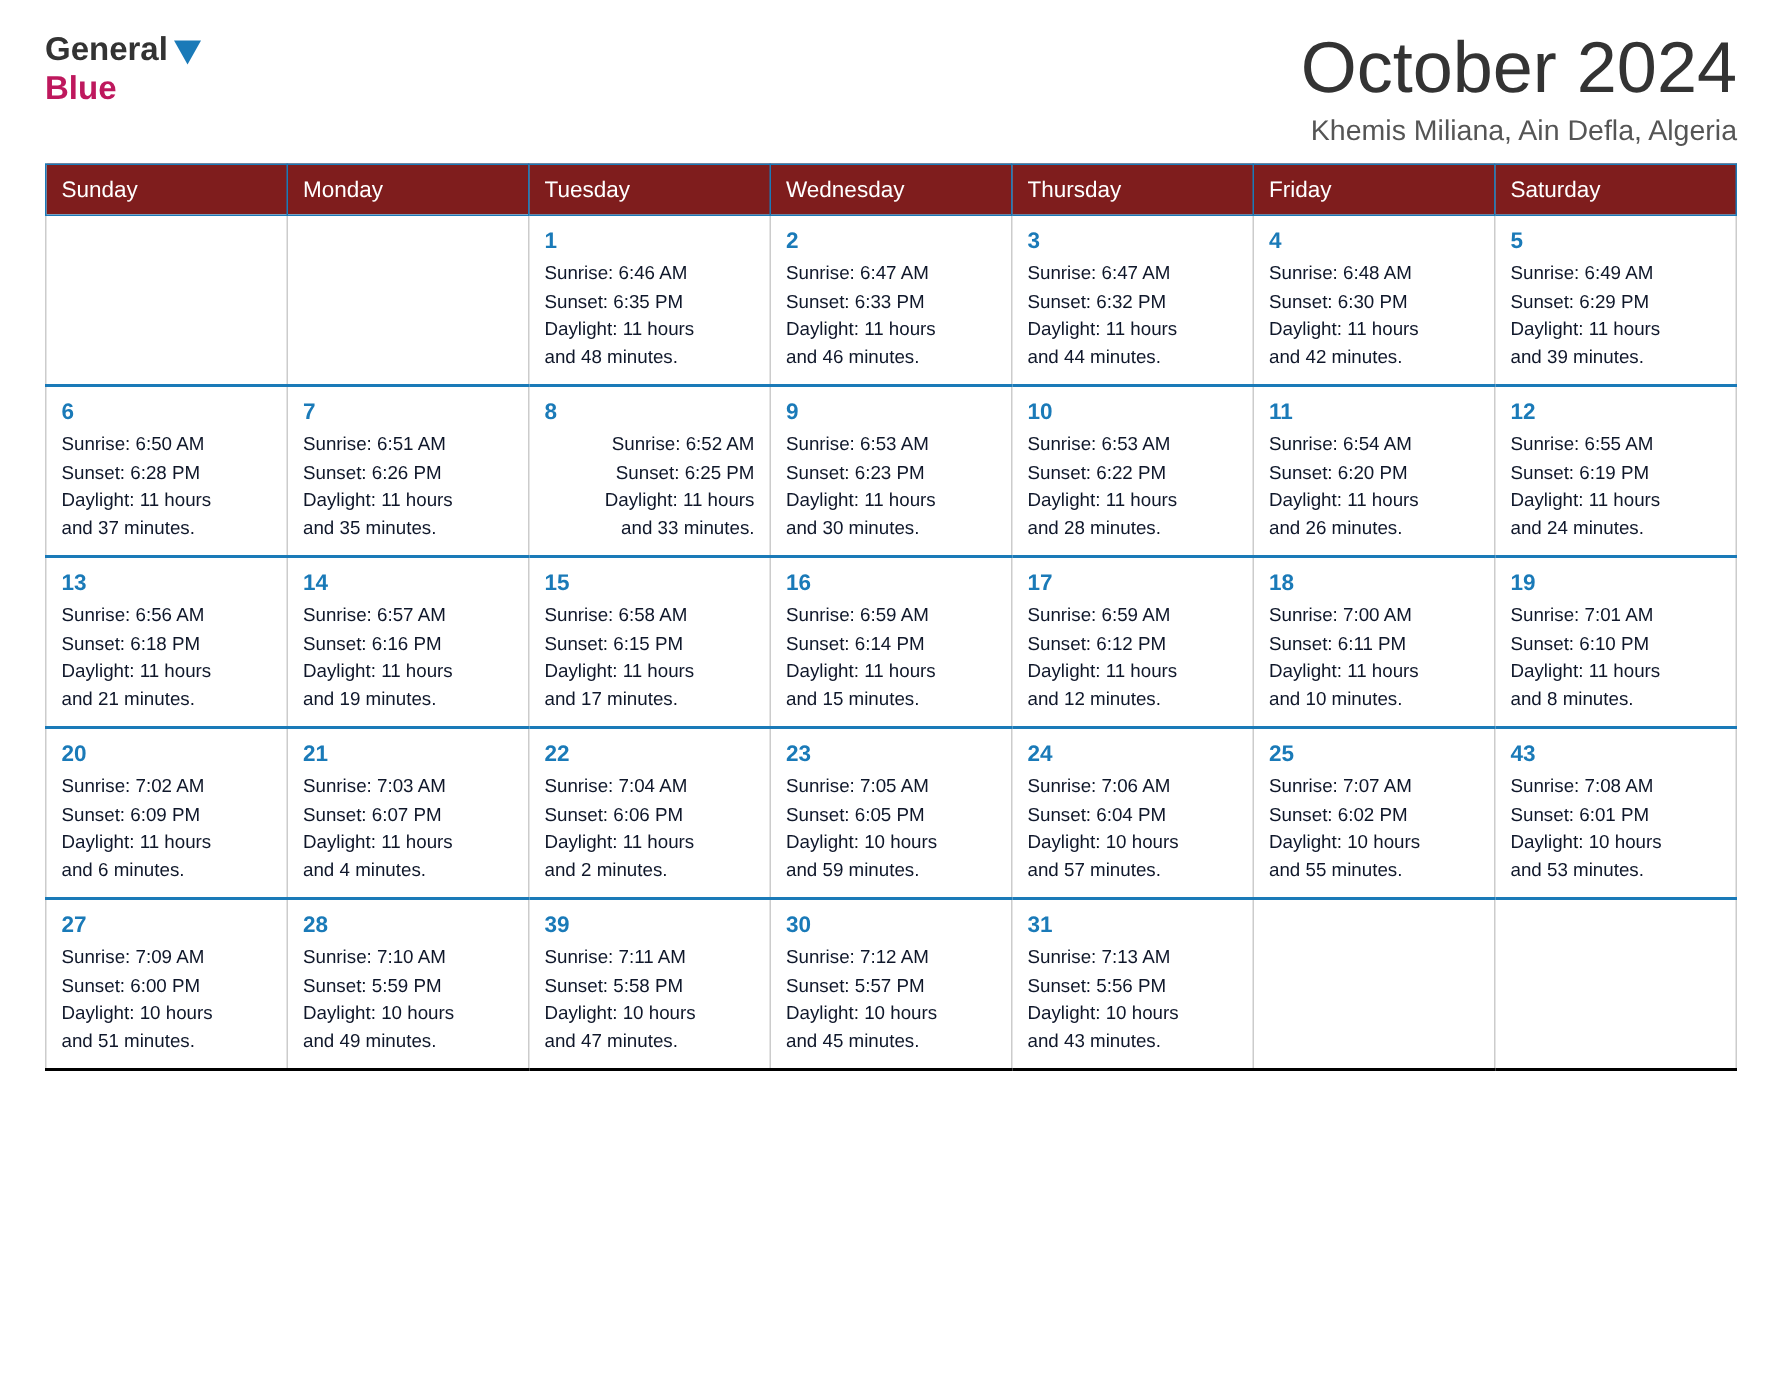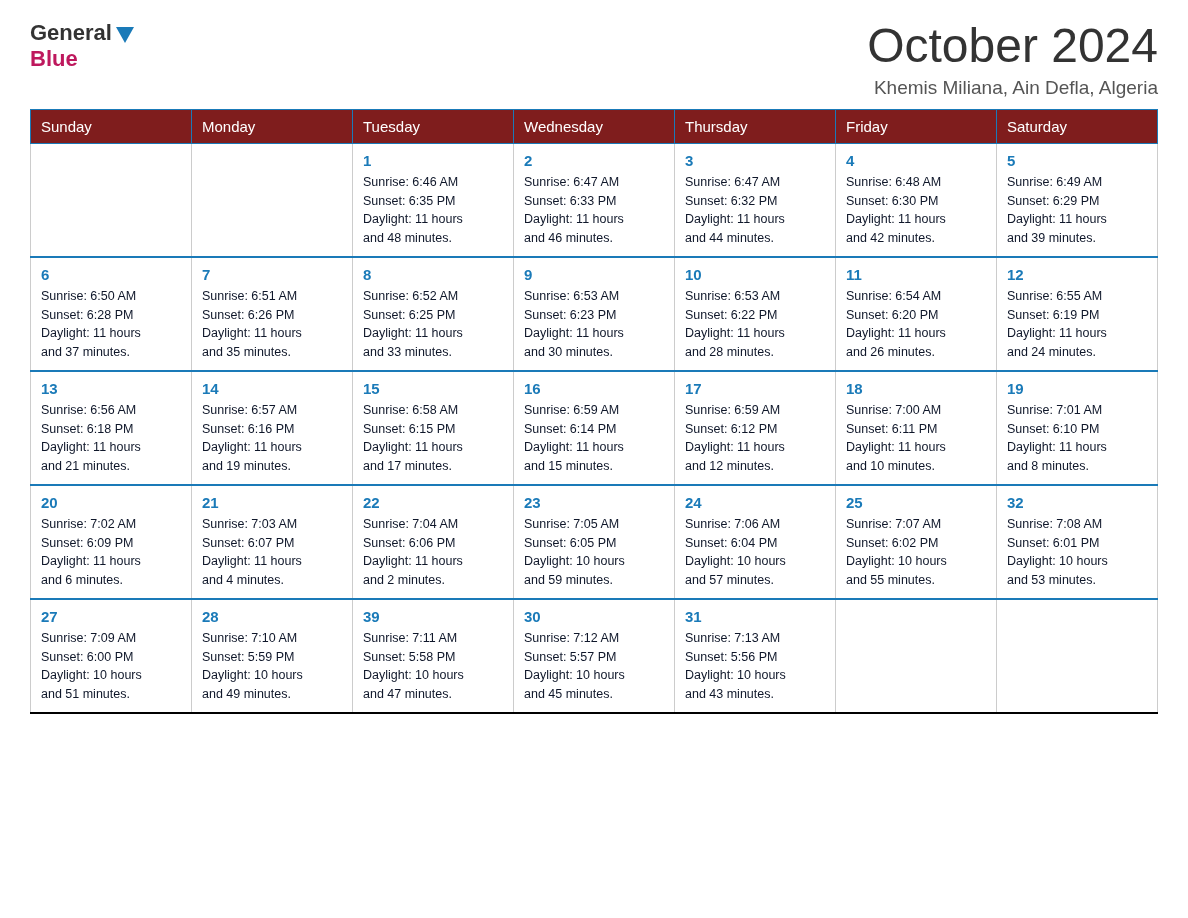--- a/index.html
+++ b/index.html
@@ -182,21 +182,21 @@
         </td>
         <td>
           <span class="day-number">7</span>
           <div class="day-info" style="white-space: pre-line;">Sunrise: 6:51 AM
 Sunset: 6:26 PM
 Daylight: 11 hours
 and 35 minutes.</div>
         </td>
         <td>
           <span class="day-number">8</span>
-          <div class="day-info" style="white-space: pre-line;">Sunrise: 6:52 AM
+          <div class="day-info" style="white-space: pre-line; text-align: right;">Sunrise: 6:52 AM
 Sunset: 6:25 PM
 Daylight: 11 hours
 and 33 minutes.</div>
         </td>
         <td>
           <span class="day-number">9</span>
           <div class="day-info" style="white-space: pre-line;">Sunrise: 6:53 AM
 Sunset: 6:23 PM
 Daylight: 11 hours
 and 30 minutes.</div>
@@ -311,21 +311,21 @@
 and 57 minutes.</div>
         </td>
         <td>
           <span class="day-number">25</span>
           <div class="day-info" style="white-space: pre-line;">Sunrise: 7:07 AM
 Sunset: 6:02 PM
 Daylight: 10 hours
 and 55 minutes.</div>
         </td>
         <td>
-          <span class="day-number">32</span>
+          <span class="day-number">43</span>
           <div class="day-info" style="white-space: pre-line;">Sunrise: 7:08 AM
 Sunset: 6:01 PM
 Daylight: 10 hours
 and 53 minutes.</div>
         </td>
       </tr>
       <tr>
         <td>
           <span class="day-number">27</span>
           <div class="day-info" style="white-space: pre-line;">Sunrise: 7:09 AM

